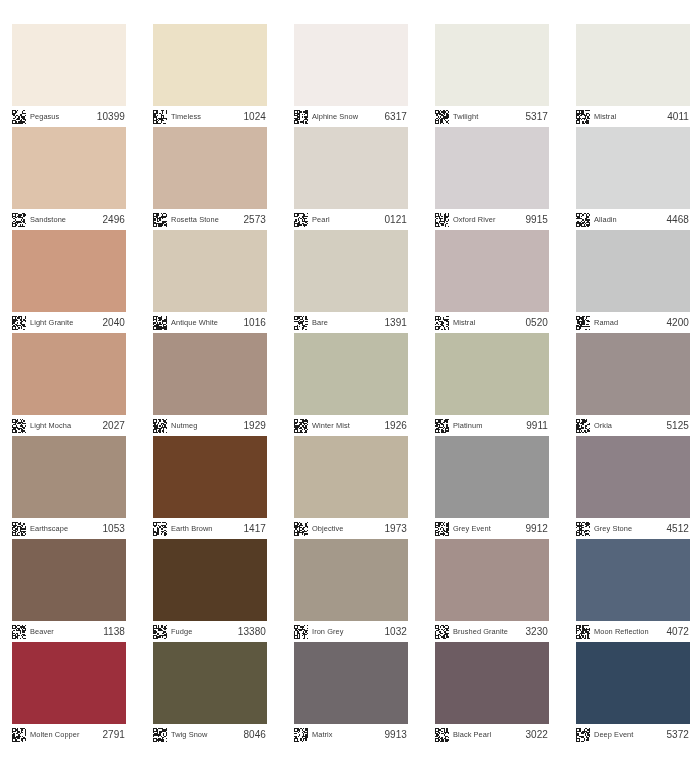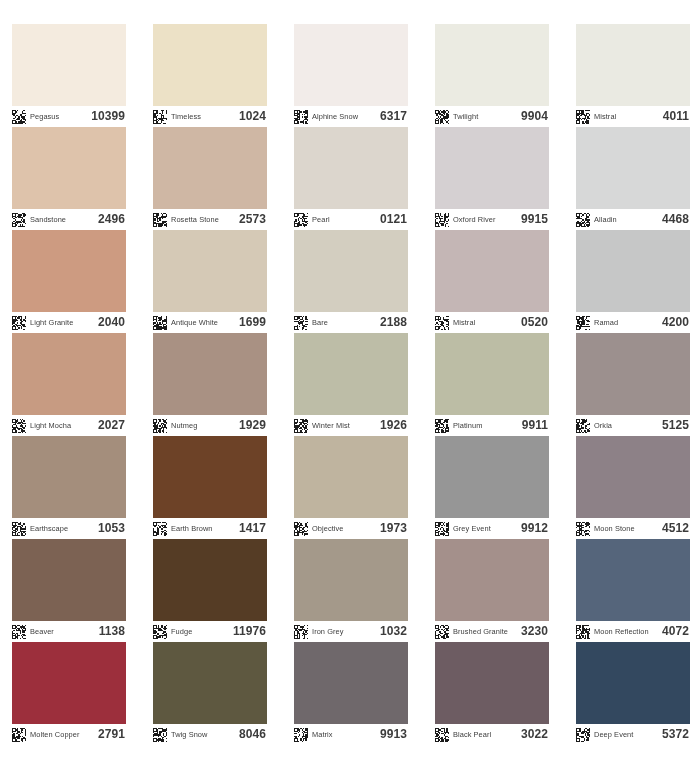--- a/index.html
+++ b/index.html
@@ -71,28 +71,27 @@
     font-size: 7.4px;
     line-height: 9px;
     color: #3c3c3c;
     letter-spacing: 0.08px;
     white-space: nowrap;
     overflow: hidden;
     flex: 1 1 auto;
   }
 
   .swatch-code {
-    font-size: 12px;
+    font-size: 10px;
     line-height: 9px;
     color: #3c3c3c;
     letter-spacing: 0.08px;
     white-space: nowrap;
     flex: none;
     text-align: right;
-    font-weight: bold;
   }
 </style>
 </head>
 <body>
 
 <div id="swatch-grid">
     <div class="swatch-card">
       <div class="swatch-colour" style="background-color: rgb(244, 235, 223);"></div>
       <div class="swatch-label">
         <span class="qr-icon">
@@ -416,21 +415,21 @@
               <rect x="0" y="10" width="1" height="1"></rect>
               <rect x="1" y="10" width="1" height="1"></rect>
               <rect x="2" y="10" width="1" height="1"></rect>
               <rect x="4" y="10" width="1" height="1"></rect>
               <rect x="6" y="10" width="1" height="1"></rect>
               <rect x="10" y="10" width="1" height="1"></rect>
             </g>
           </svg>
         </span>
         <span class="swatch-name">Twilight</span>
-        <span class="swatch-code">9904</span>
+        <span class="swatch-code">5317</span>
       </div>
     </div>
     <div class="swatch-card">
       <div class="swatch-colour" style="background-color: rgb(234, 234, 226);"></div>
       <div class="swatch-label">
         <span class="qr-icon">
           <svg viewBox="0 0 11 11" width="14" height="14" shape-rendering="crispEdges" xmlns="http://www.w3.org/2000/svg">
             <rect width="11" height="11" fill="#ffffff"></rect>
             <g fill="#1a1a1a">
               <rect x="0" y="0" width="1" height="1"></rect>
@@ -1103,21 +1102,21 @@
               <rect x="3" y="10" width="1" height="1"></rect>
               <rect x="4" y="10" width="1" height="1"></rect>
               <rect x="5" y="10" width="1" height="1"></rect>
               <rect x="6" y="10" width="1" height="1"></rect>
               <rect x="9" y="10" width="1" height="1"></rect>
               <rect x="10" y="10" width="1" height="1"></rect>
             </g>
           </svg>
         </span>
         <span class="swatch-name">Antique White</span>
-        <span class="swatch-code">1699</span>
+        <span class="swatch-code">1016</span>
       </div>
     </div>
     <div class="swatch-card">
       <div class="swatch-colour" style="background-color: rgb(211, 206, 192);"></div>
       <div class="swatch-label">
         <span class="qr-icon">
           <svg viewBox="0 0 11 11" width="14" height="14" shape-rendering="crispEdges" xmlns="http://www.w3.org/2000/svg">
             <rect width="11" height="11" fill="#ffffff"></rect>
             <g fill="#1a1a1a">
               <rect x="0" y="0" width="1" height="1"></rect>
@@ -1178,21 +1177,21 @@
               <rect x="0" y="10" width="1" height="1"></rect>
               <rect x="1" y="10" width="1" height="1"></rect>
               <rect x="2" y="10" width="1" height="1"></rect>
               <rect x="3" y="10" width="1" height="1"></rect>
               <rect x="6" y="10" width="1" height="1"></rect>
               <rect x="9" y="10" width="1" height="1"></rect>
             </g>
           </svg>
         </span>
         <span class="swatch-name">Bare</span>
-        <span class="swatch-code">2188</span>
+        <span class="swatch-code">1391</span>
       </div>
     </div>
     <div class="swatch-card">
       <div class="swatch-colour" style="background-color: rgb(196, 182, 181);"></div>
       <div class="swatch-label">
         <span class="qr-icon">
           <svg viewBox="0 0 11 11" width="14" height="14" shape-rendering="crispEdges" xmlns="http://www.w3.org/2000/svg">
             <rect width="11" height="11" fill="#ffffff"></rect>
             <g fill="#1a1a1a">
               <rect x="0" y="0" width="1" height="1"></rect>
@@ -2183,21 +2182,21 @@
               <rect x="9" y="9" width="1" height="1"></rect>
               <rect x="0" y="10" width="1" height="1"></rect>
               <rect x="1" y="10" width="1" height="1"></rect>
               <rect x="2" y="10" width="1" height="1"></rect>
               <rect x="5" y="10" width="1" height="1"></rect>
               <rect x="7" y="10" width="1" height="1"></rect>
               <rect x="10" y="10" width="1" height="1"></rect>
             </g>
           </svg>
         </span>
-        <span class="swatch-name">Moon Stone</span>
+        <span class="swatch-name">Grey Stone</span>
         <span class="swatch-code">4512</span>
       </div>
     </div>
     <div class="swatch-card">
       <div class="swatch-colour" style="background-color: rgb(124, 98, 83);"></div>
       <div class="swatch-label">
         <span class="qr-icon">
           <svg viewBox="0 0 11 11" width="14" height="14" shape-rendering="crispEdges" xmlns="http://www.w3.org/2000/svg">
             <rect width="11" height="11" fill="#ffffff"></rect>
             <g fill="#1a1a1a">
@@ -2350,21 +2349,21 @@
               <rect x="10" y="9" width="1" height="1"></rect>
               <rect x="0" y="10" width="1" height="1"></rect>
               <rect x="1" y="10" width="1" height="1"></rect>
               <rect x="2" y="10" width="1" height="1"></rect>
               <rect x="3" y="10" width="1" height="1"></rect>
               <rect x="9" y="10" width="1" height="1"></rect>
             </g>
           </svg>
         </span>
         <span class="swatch-name">Fudge</span>
-        <span class="swatch-code">11976</span>
+        <span class="swatch-code">13380</span>
       </div>
     </div>
     <div class="swatch-card">
       <div class="swatch-colour" style="background-color: rgb(164, 153, 138);"></div>
       <div class="swatch-label">
         <span class="qr-icon">
           <svg viewBox="0 0 11 11" width="14" height="14" shape-rendering="crispEdges" xmlns="http://www.w3.org/2000/svg">
             <rect width="11" height="11" fill="#ffffff"></rect>
             <g fill="#1a1a1a">
               <rect x="0" y="0" width="1" height="1"></rect>

